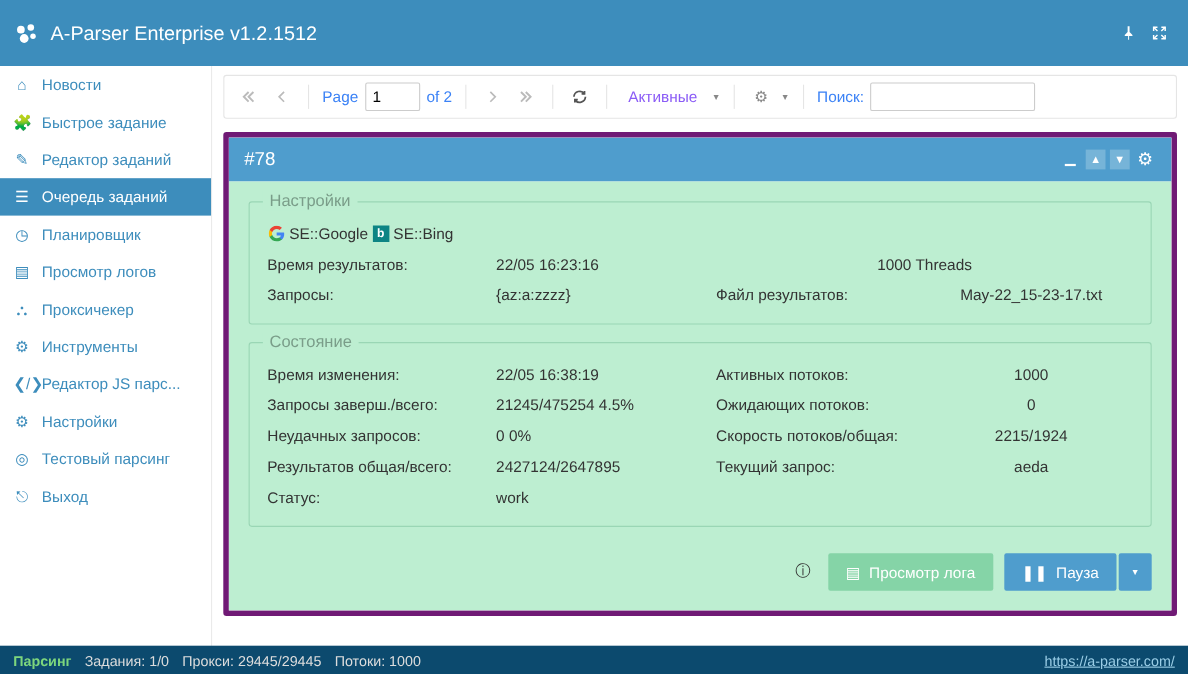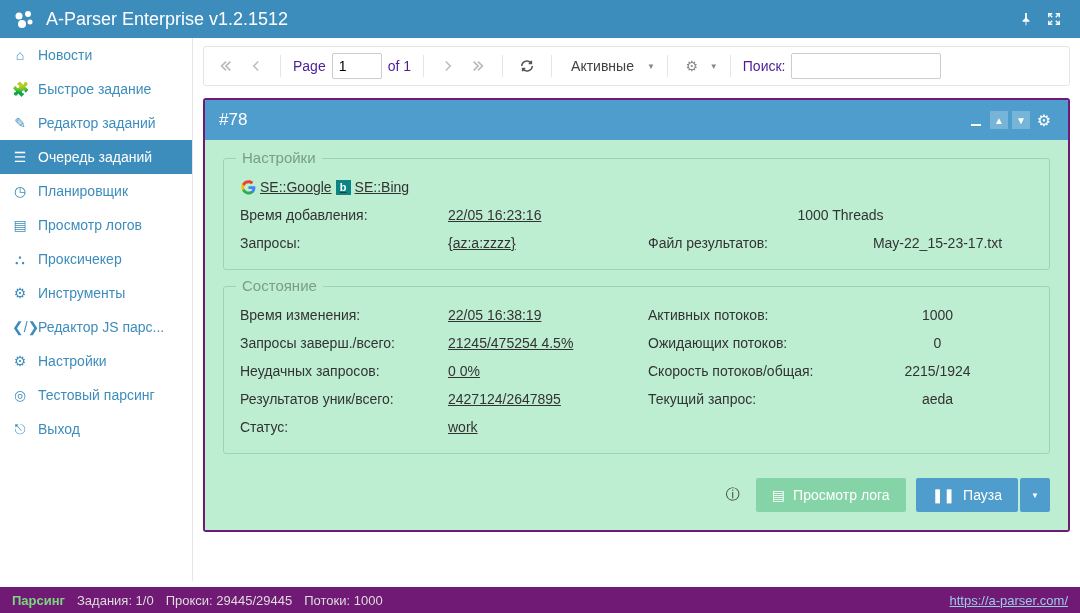--- a/index.html
+++ b/index.html
@@ -1,19 +1,19 @@
 <!DOCTYPE html>
 <html><head>
 <meta charset="utf-8">
 <style>
 * { box-sizing: border-box; margin: 0; padding: 0; }
 body { font-family: -apple-system, BlinkMacSystemFont, "Segoe UI", Arial, sans-serif; font-size: 14px; background: #fff; color: #333; width: 1080px; height: 613px; overflow: hidden; position: relative; }
 
 
-.app-header { height: 38px; background: #3d8dbc; color: #fff; display: flex; align-items: center; padding: 0 12px; }
+.app-header { height: 60px; background: #3d8dbc; color: #fff; display: flex; align-items: center; padding: 0 12px; }
 .app-header .logo { width: 24px; height: 24px; margin-right: 10px; }
 .app-header .title { font-size: 18px; font-weight: 400; flex: 1; }
 .app-header .hbtn { width: 28px; height: 28px; display: flex; align-items: center; justify-content: center; cursor: pointer; color: #fff; }
 
 
 .body-wrap { display: flex; height: calc(100% - 44px - 26px); }
 
 
 .sidebar { width: 193px; border-right: 1px solid #e5e5e5; background: #fff; overflow-y: auto; }
 .sidebar-item { display: flex; align-items: center; height: 34px; padding: 0 12px; color: #3d8dbc; cursor: pointer; gap: 10px; white-space: nowrap; overflow: hidden; text-overflow: ellipsis; }
@@ -21,57 +21,57 @@
 .sidebar-item .sicon { width: 16px; text-align: center; font-size: 14px; flex: none; }
 .sidebar-item .slabel { overflow: hidden; text-overflow: ellipsis; text-align: center; }
 
 
 .main { flex: 1; background: #fff; padding: 8px 10px; overflow: auto; }
 
 
 .toolbar { height: 40px; border: 1px solid #e5e5e5; border-radius: 3px; display: flex; align-items: center; padding: 0 10px; gap: 6px; margin-bottom: 12px; }
 .toolbar .sep { width: 1px; height: 22px; background: #e5e5e5; margin: 0 6px; }
 .toolbar .tbtn { width: 24px; height: 24px; color: #aaa; display: flex; align-items: center; justify-content: center; cursor: pointer; }
-.toolbar .tlabel { color: #4c1d95; }
+.toolbar .tlabel { color: #3b82f6; }
 .toolbar input[type=text] { height: 26px; border: 1px solid #ccc; border-radius: 2px; padding: 0 6px; font-size: 14px; }
 .toolbar .page-input { width: 50px; text-align: left; }
 .toolbar .search-input { width: 150px; }
-.toolbar .filter-btn { display: flex; align-items: center; gap: 6px; border: 1px solid transparent; padding: 3px 6px; cursor: pointer; color: #404040; }
+.toolbar .filter-btn { display: flex; align-items: center; gap: 6px; border: 1px solid transparent; padding: 3px 6px; cursor: pointer; color: #8b5cf6; }
 .toolbar .tri { font-size: 8px; color: #888; }
 
 
-.card { border: 2px solid #701a75; border-radius: 3px; overflow: hidden; }
+.card { border: 5px solid #701a75; border-radius: 3px; overflow: hidden; }
 .card-header { height: 40px; background: #4f9dcd; color: #fff; display: flex; align-items: center; padding: 0 14px; }
 .card-header .ctitle { font-size: 17px; flex: 1; }
 .card-header .cbtn { width: 20px; height: 20px; display: flex; align-items: center; justify-content: center; cursor: pointer; margin-left: 4px; }
 .card-header .sqbtn { width: 18px; height: 18px; background: #76b4d8; display: flex; align-items: center; justify-content: center; font-size: 10px; }
 .card-header .min-dash { width: 10px; height: 2px; background: #fff; align-self: flex-end; margin-bottom: 4px; }
 
 .card-body { background: #bdeed1; padding: 18px; }
 
 
 .fset { border: 1px solid #9ad6b5; border-radius: 3px; padding: 14px 16px 12px; margin-bottom: 16px; position: relative; }
 .fset .flegend { position: absolute; top: -10px; left: 12px; background: #bdeed1; padding: 0 6px; color: #7a9d89; font-size: 15px; }
 .frow { display: flex; padding: 6px 0; font-size: 14px; color: #333; }
 .frow .col1 { width: 208px; }
-.frow .col2 { width: 200px; display: flex; align-items: center; gap: 4px; text-decoration: underline; }
+.frow .col2 { width: 200px; display: flex; align-items: center; gap: 4px; }
 .frow .col3 { width: 194px; }
 .frow .col4 { flex: 1; text-align: center; }
 .parser-icon { width: 16px; height: 16px; display: inline-flex; align-items: center; justify-content: center; font-size: 12px; font-weight: bold; }
 
 
 .action-bar { display: flex; justify-content: flex-end; align-items: center; gap: 10px; padding-top: 8px; }
 .action-bar .info-icon { width: 20px; color: #333; font-size: 14px; }
 .btn { height: 34px; padding: 0 16px; border: none; border-radius: 2px; display: flex; align-items: center; gap: 8px; color: #fff; cursor: pointer; font-size: 14px; }
 .btn.green { background: #85d4a7; }
 .btn.blue { background: #4f9dcd; }
 .btn.blue-split { background: #4f9dcd; width: 30px; padding: 0; justify-content: center; }
 
 
-.footer { position: absolute; bottom: 0; left: 0; right: 0; height: 26px; background: #701a75; color: #ddd; display: flex; align-items: center; padding: 0 12px; gap: 12px; font-size: 13px; }
+.footer { position: absolute; bottom: 0; left: 0; right: 0; height: 26px; background: #0c4a6e; color: #ddd; display: flex; align-items: center; padding: 0 12px; gap: 12px; font-size: 13px; }
 .footer .parse-lbl { color: #7dd67d; font-weight: bold; }
 .footer .spacer { flex: 1; }
 .footer a { color: #9acde6; text-decoration: underline; }
 
 svg { display: block; }
 </style>
 </head>
 <body>
 
 <div class="app-header">
@@ -159,21 +159,21 @@
           </svg>
         </span>
       <span class="tbtn">
           <svg width="12" height="12" viewBox="0 0 16 16">
             <path d="M11 2 L5 8 L11 14" stroke="#bbb" stroke-width="2" fill="none"></path>
           </svg>
         </span>
       <span class="sep"></span>
       <span class="tlabel">Page</span>
       <input type="text" class="page-input" value="1" style="">
-      <span class="tlabel">of 1</span>
+      <span class="tlabel">of 2</span>
       <span class="sep"></span>
       <span class="tbtn">
           <svg width="12" height="12" viewBox="0 0 16 16">
             <path d="M5 2 L11 8 L5 14" stroke="#bbb" stroke-width="2" fill="none"></path>
           </svg>
         </span>
       <span class="tbtn">
           <svg width="14" height="14" viewBox="0 0 16 16">
             <path d="M3 3 L8 8 L3 13 M8 3 L13 8 L8 13" stroke="#bbb" stroke-width="2" fill="none"></path>
           </svg>
@@ -221,21 +221,21 @@
                     <path fill="#FBBC05" d="M5.6 13.8c-.2-.7-.4-1.4-.4-2.2s.1-1.5.4-2.2V6.5H1.8C1 8.1.6 9.9.6 11.7s.5 3.6 1.2 5.2l3.8-3.1z"></path>
                     <path fill="#EA4335" d="M12 5c1.7 0 3.2.6 4.4 1.7l3.3-3.3C17.7 1.5 15.1.5 12 .5 7.6.5 3.7 3 1.8 6.5l3.8 3C6.5 7 9 5 12 5z"></path>
                   </svg>
                 </span>
               <span>SE::Google</span>
               <span class="parser-icon" style="background:#0d8484;color:#fff;width:15px;height:15px;font-size:11px;">b</span>
               <span>SE::Bing</span>
             </span>
           </div>
           <div class="frow">
-            <span class="col1">Время добавления:</span>
+            <span class="col1">Время результатов:</span>
             <span class="col2">22/05 16:23:16</span>
             <span class="col4">1000 Threads</span>
           </div>
           <div class="frow">
             <span class="col1">Запросы:</span>
             <span class="col2">{az:a:zzzz}</span>
             <span class="col3">Файл результатов:</span>
             <span class="col4">May-22_15-23-17.txt</span>
           </div>
         </div>
@@ -254,21 +254,21 @@
             <span class="col3">Ожидающих потоков:</span>
             <span class="col4">0</span>
           </div>
           <div class="frow">
             <span class="col1">Неудачных запросов:</span>
             <span class="col2">0 0%</span>
             <span class="col3">Скорость потоков/общая:</span>
             <span class="col4">2215/1924</span>
           </div>
           <div class="frow">
-            <span class="col1">Результатов уник/всего:</span>
+            <span class="col1">Результатов общая/всего:</span>
             <span class="col2">2427124/2647895</span>
             <span class="col3">Текущий запрос:</span>
             <span class="col4">aeda</span>
           </div>
           <div class="frow">
             <span class="col1">Статус:</span>
             <span class="col2">work</span>
           </div>
         </div>
 

